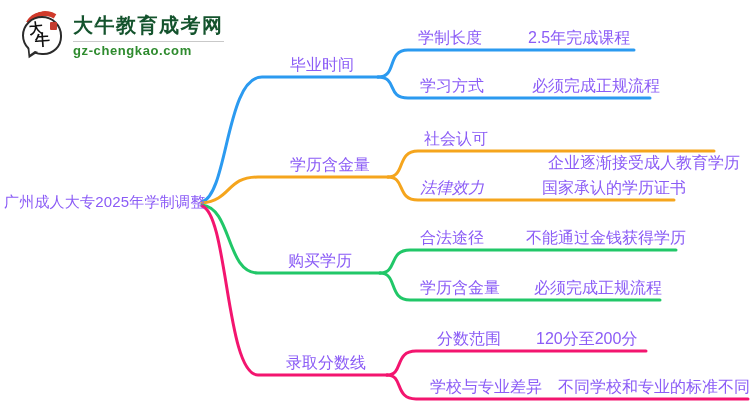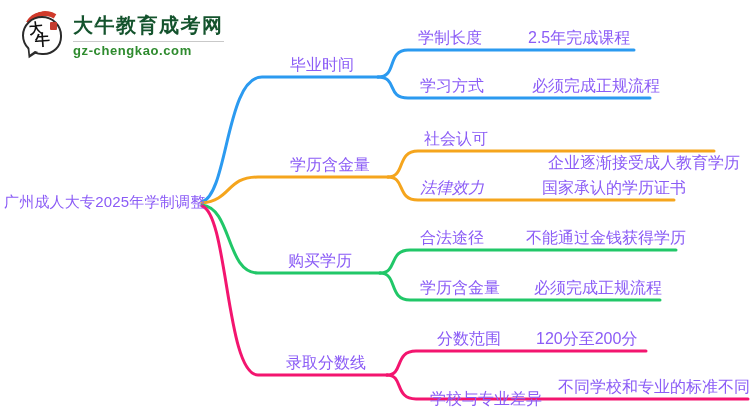--- a/index.html
+++ b/index.html
@@ -92,16 +92,16 @@
 
   <div class="node" style="left:288px;top:251px;">购买学历</div>
   <div class="node" style="left:420px;top:228px;">合法途径</div>
   <div class="node" style="left:526px;top:228px;">不能通过金钱获得学历</div>
   <div class="node" style="left:420px;top:278px;">学历含金量</div>
   <div class="node" style="left:534px;top:278px;">必须完成正规流程</div>
 
   <div class="node" style="left:286px;top:353px;">录取分数线</div>
   <div class="node" style="left:430px;top:329px;margin-left:7px;">分数范围</div>
   <div class="node" style="left:536px;top:329px;">120分至200分</div>
-  <div class="node" style="left:430px;top:389px;">学校与专业差异</div>
+  <div class="node" style="left:430px;top:377px;">学校与专业差异</div>
   <div class="node" style="left:558px;top:377px;">不同学校和专业的标准不同</div>
 
 </div>
 
 </body></html>

